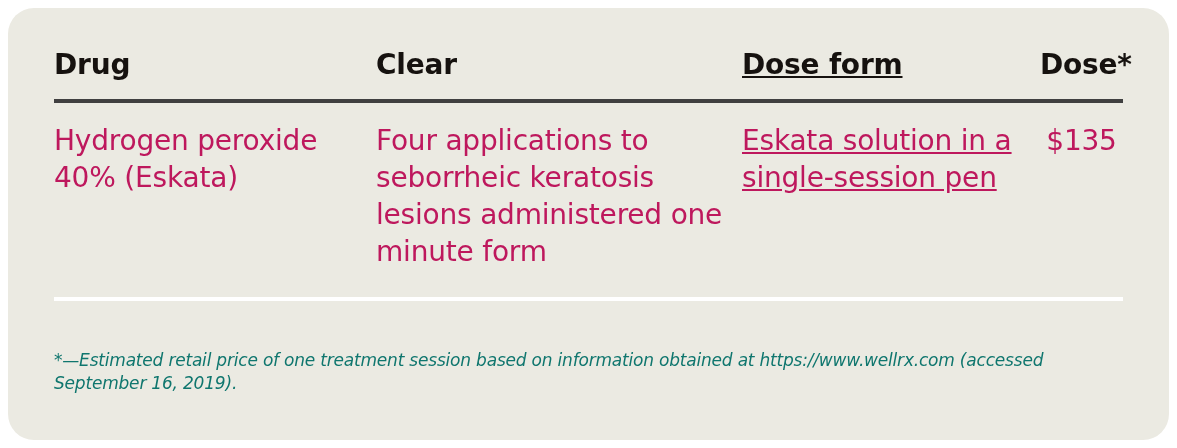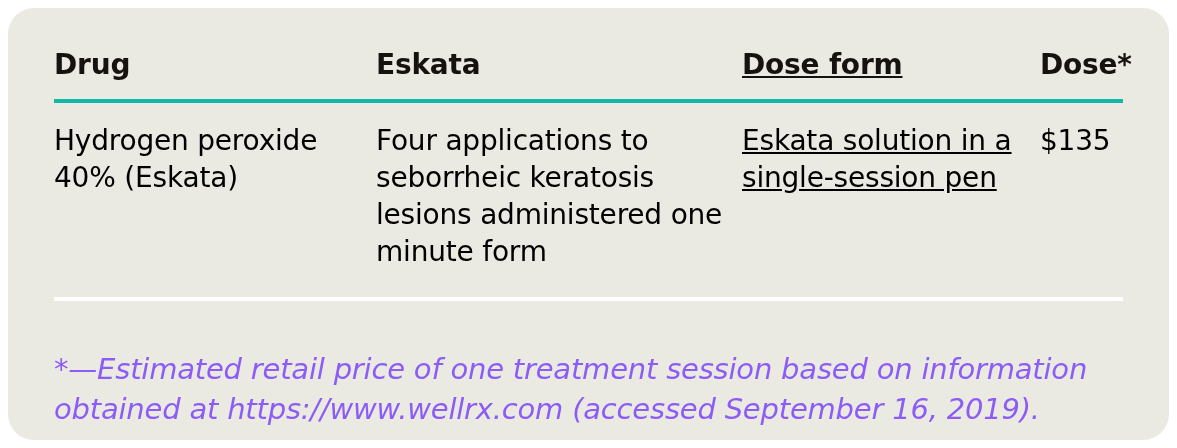--- a/index.html
+++ b/index.html
@@ -32,67 +32,67 @@
   table.drug-table th {
     text-align: left;
     font-size: 28px;
     font-weight: bold;
     color: #16120f;
     padding: 0 0 18px 0;
     vertical-align: bottom;
     letter-spacing: -0.2px;
   }
   table.drug-table thead tr {
-    border-bottom: 4px solid #14b8a6;
+    border-bottom: 4px solid #404040;
   }
   table.drug-table td {
     font-size: 28px;
-    color: #000000;
+    color: #be185d;
     padding: 20px 0 26px 0;
     vertical-align: top;
     line-height: 1.32;
     letter-spacing: -0.2px;
   }
   .col-drug   { width: 322px; }
   .col-dosage { width: 366px; }
   .col-form   { width: 298px; text-decoration: underline; }
   .col-cost   { width: 83px; text-align: right; }
-  th.col-cost, td.col-cost { text-align: left; }
+  th.col-cost, td.col-cost { text-align: center; }
   .cell-pad-r { padding-right: 34px; }
   .footnote-rule {
     width: 1069px;
     height: 4px;
     background: #ffffff;
     margin: 0 0 16px 0;
   }
   .footnote {
     width: 1075px;
-    font-size: 29px;
+    font-size: 17px;
     font-style: italic;
-    color: #8b5cf6;
+    color: #0f766e;
     line-height: 1.38;
     letter-spacing: -0.2px;
     margin-top: 48px;
   }
 </style>
 </head>
 <body>
 
 <div class="table-card">
   <table class="drug-table">
     <colgroup>
       <col class="col-drug">
       <col class="col-dosage">
       <col class="col-form">
       <col class="col-cost">
     </colgroup>
     <thead>
       <tr>
         <th class="col-drug">Drug</th>
-        <th class="col-dosage">Eskata</th>
+        <th class="col-dosage">Clear</th>
         <th class="col-form">Dose form</th>
         <th class="col-cost">Dose*</th>
       </tr>
     </thead>
     <tbody>
       <tr>
         <td class="col-drug cell-pad-r">Hydrogen peroxide 40% (Eskata)</td>
         <td class="col-dosage cell-pad-r">Four applications to seborrheic keratosis lesions administered one minute form</td>
         <td class="col-form cell-pad-r">Eskata solution in a single-session pen</td>
         <td class="col-cost">$135</td>

